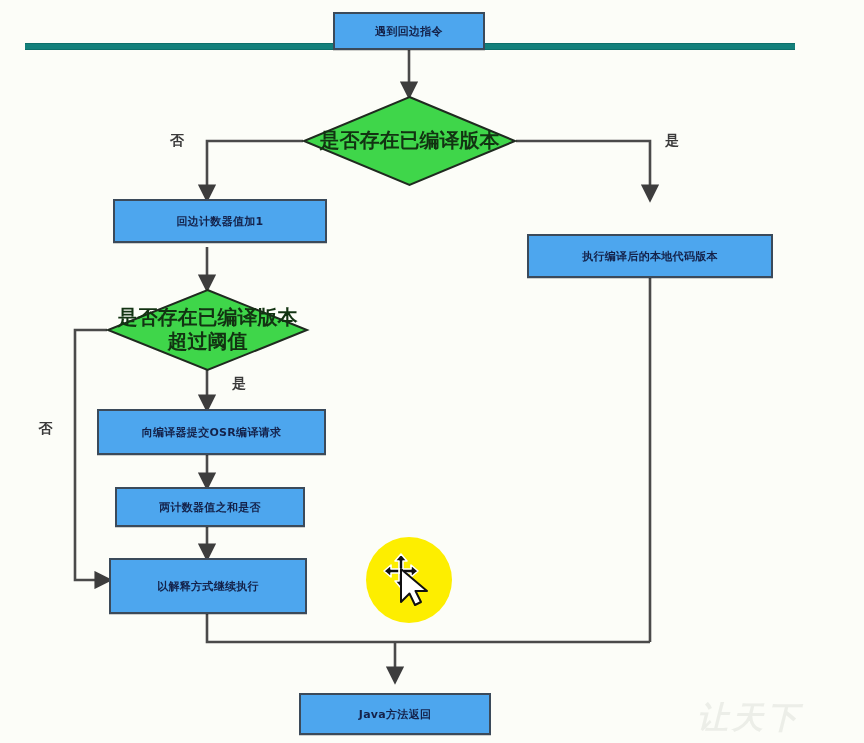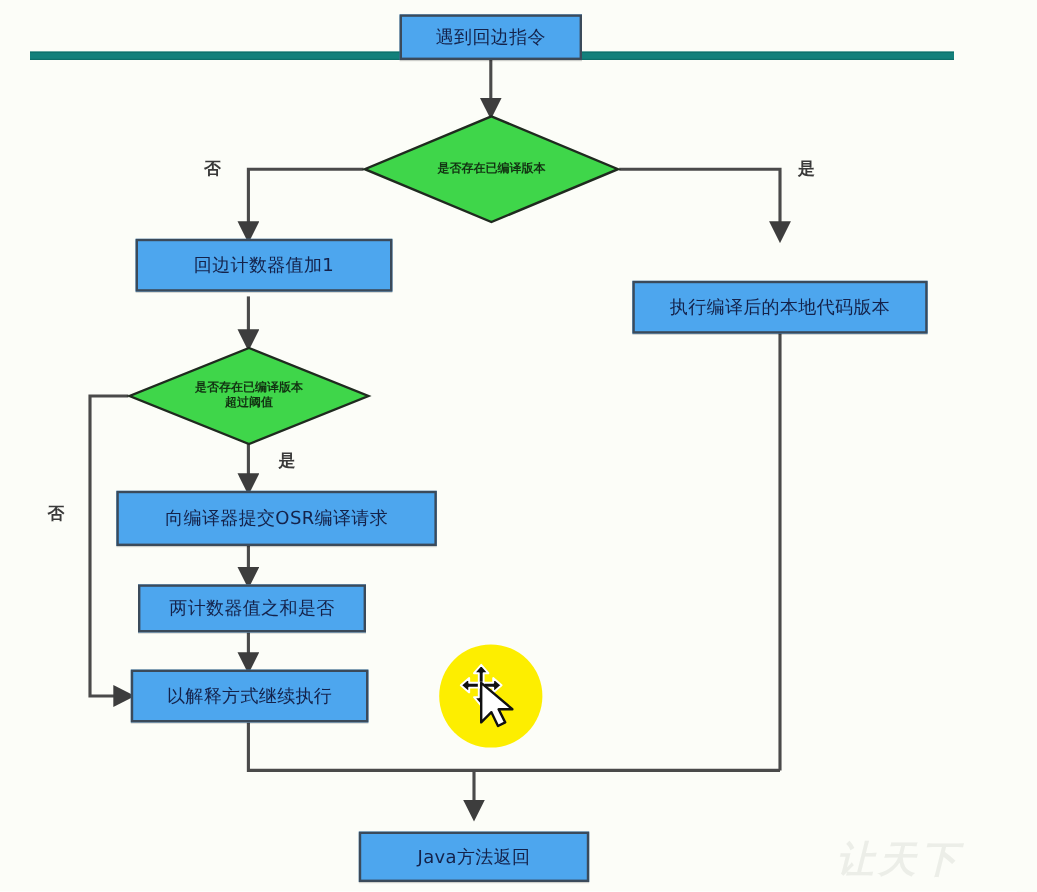--- a/index.html
+++ b/index.html
@@ -35,22 +35,22 @@
     box-sizing: border-box;
     display: flex;
     align-items: center;
     justify-content: center;
     text-align: center;
   }
   .box {
     background: #4da6ee;
     border: 2px solid #3b4a5a;
     color: #14224a;
-    font-weight: normal;
-    font-size: 15px;
+    font-weight: bold;
+    font-size: 11px;
     letter-spacing: 0.3px;
     box-shadow: 0 1px 0 rgba(0,0,0,.18);
   }
   .diamond-wrap {
     position: absolute;
   }
   .diamond-wrap svg {
     position: absolute;
     left: 0;
     top: 0;
@@ -62,21 +62,21 @@
     top: 0;
     width: 100%;
     height: 100%;
     display: flex;
     flex-direction: column;
     align-items: center;
     justify-content: center;
     text-align: center;
     color: #123312;
     font-weight: bold;
-    font-size: 10px;
+    font-size: 20px;
     line-height: 1.18;
     pointer-events: none;
   }
   
   #wires {
     position: absolute;
     left: 0; top: 0;
     width: 864px; height: 743px;
     pointer-events: none;
   }
@@ -196,29 +196,29 @@
     <div class="diamond-label">
       <span>是否存在已编译版本</span>
       <span>超过阈值</span>
     </div>
   </div>
 
   <span class="edge-label" style="left:232px;top:375px;">是</span>
 
   <span class="edge-label vertical" style="left:37px;top:410px;">否</span>
 
-  <div class="node box" style="left:97px;top:409px;width:267px;height:46px;">
+  <div class="node box" style="left:97px;top:409px;width:229px;height:46px;">
     <span>向编译器提交OSR编译请求</span>
   </div>
 
   <div class="node box" style="left:115px;top:487px;width:190px;height:40px;">
     <span>两计数器值之和是否</span>
   </div>
 
-  <div class="node box" style="left:109px;top:558px;width:198px;height:44px;">
+  <div class="node box" style="left:109px;top:558px;width:198px;height:56px;">
     <span>以解释方式继续执行</span>
   </div>
 
   <div class="node box" style="left:299px;top:681px;width:192px;height:42px;margin-top:12px;">
     <span>Java方法返回</span>
   </div>
 
   <div id="click-halo"></div>
 
   <div id="cursor-layer">

